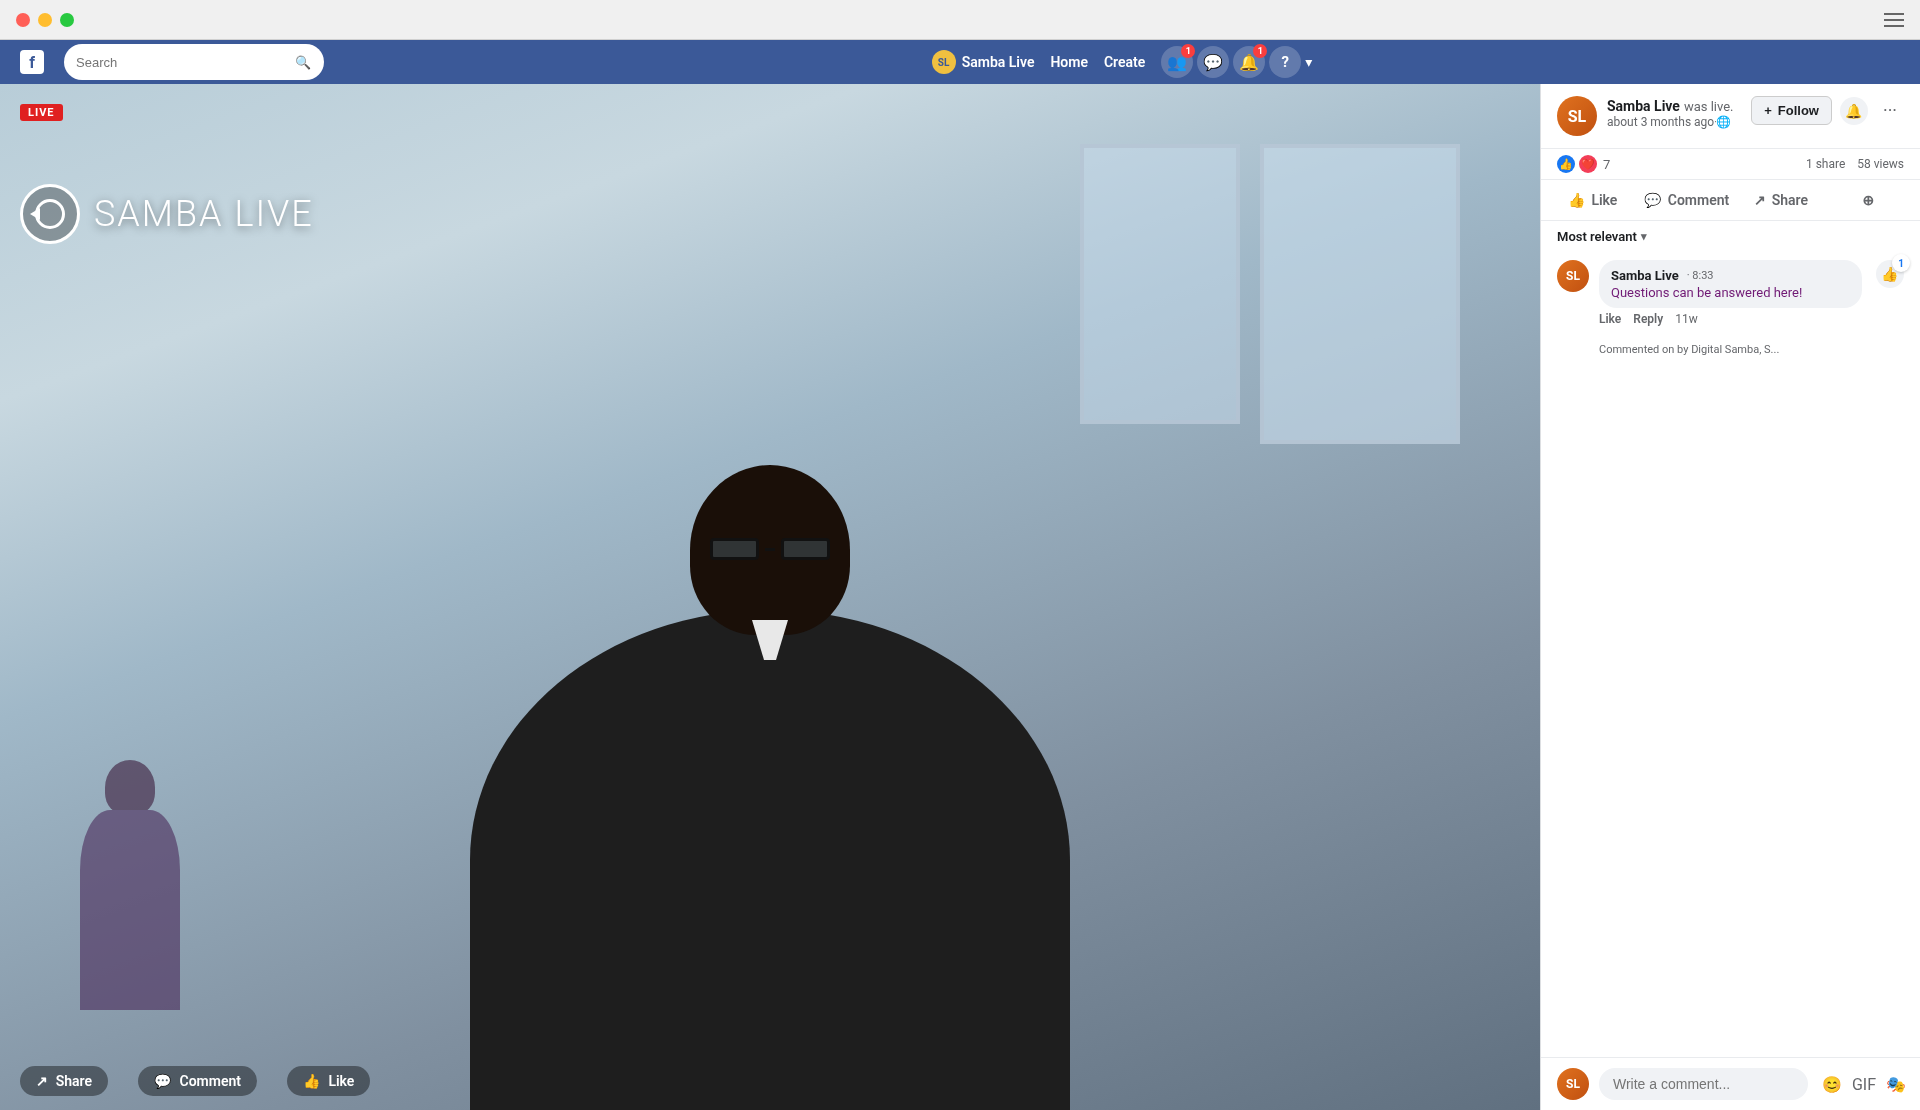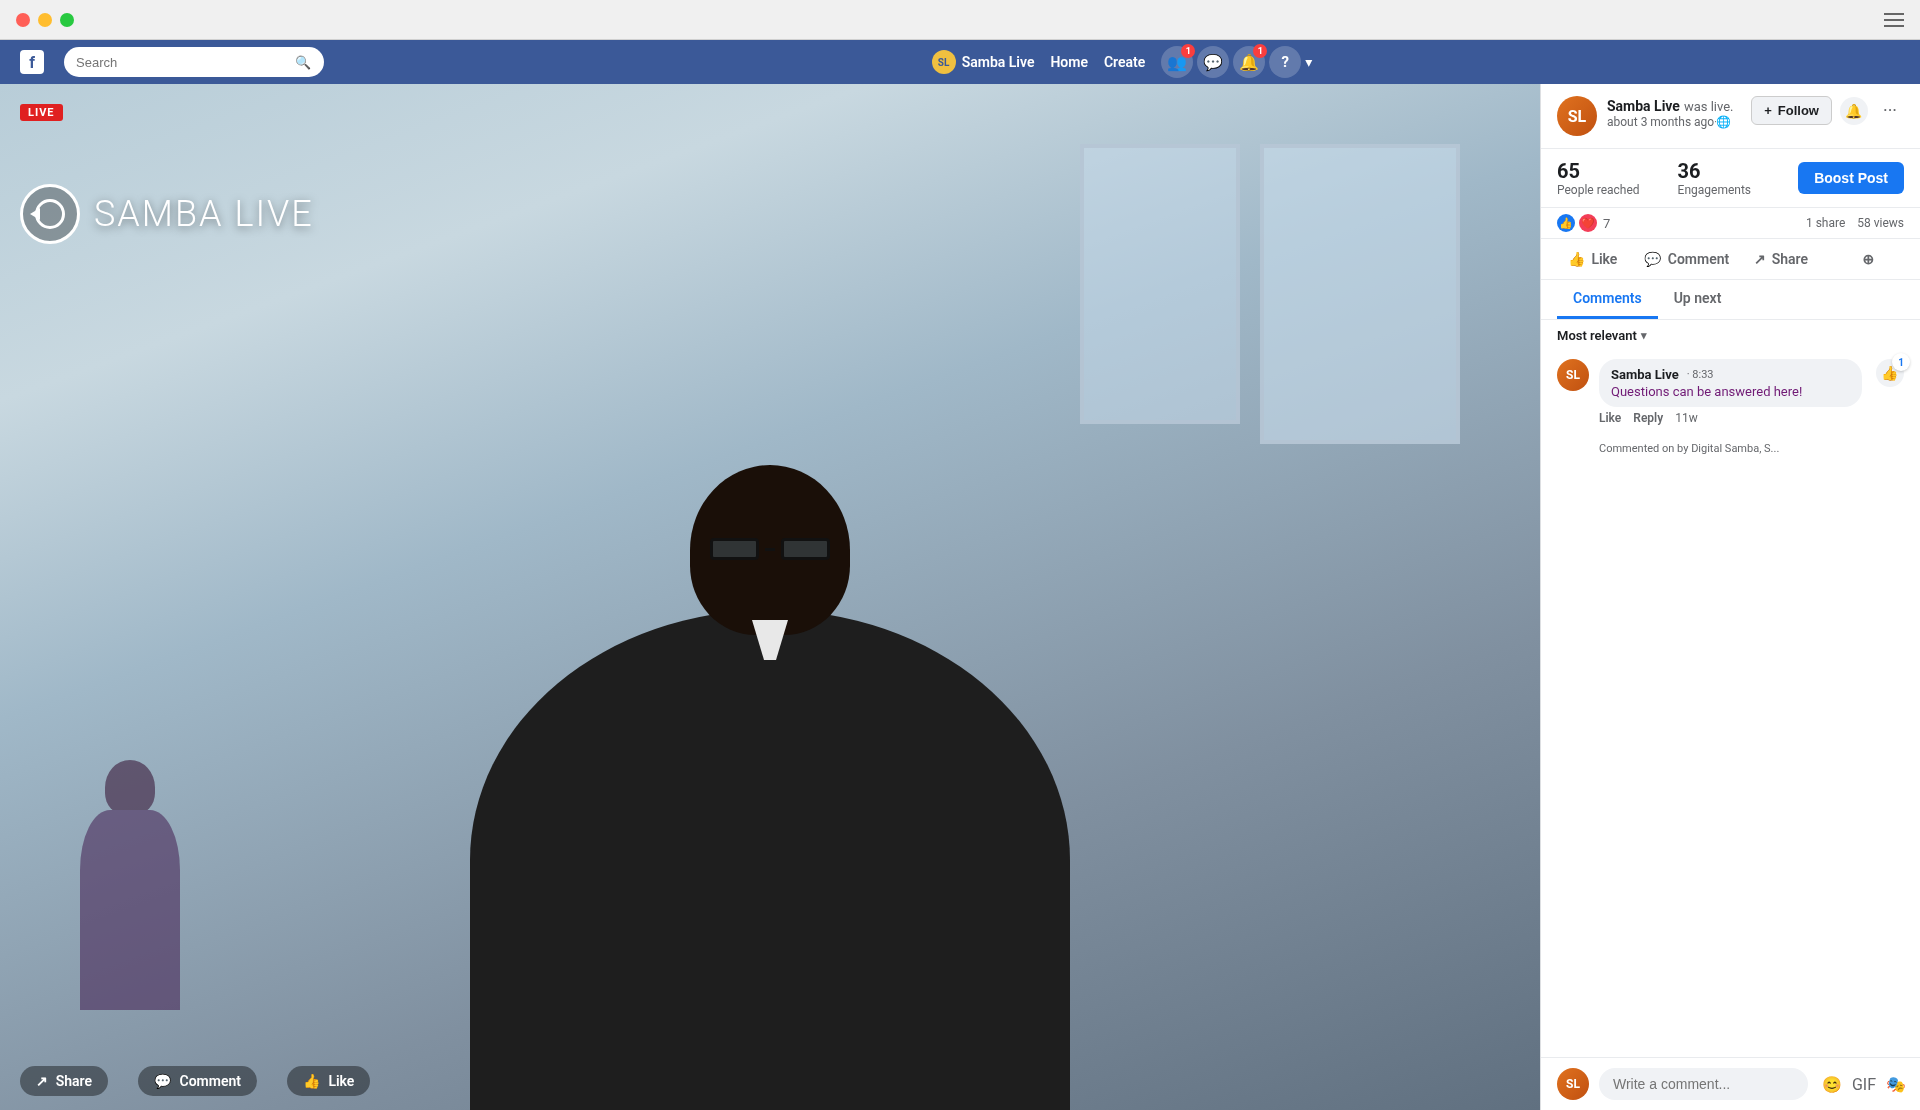--- a/index.html
+++ b/index.html
@@ -44,21 +44,21 @@
       border-radius: 4px;
       display: flex; align-items: center; justify-content: center;
       font-size: 16px; font-weight: bold; color: #3b5998;
       flex-shrink: 0;
     }
     .fb-search {
       display: flex; align-items: center;
       background: white;
       border-radius: 20px;
       padding: 0 12px;
-      height: 30px;
+      height: 36px;
       width: 260px;
     }
     .fb-search input {
       border: none; outline: none;
       font-size: 13px; color: #555;
       background: transparent;
       width: 100%;
     }
     .fb-search-icon { color: #8d949e; font-size: 13px; }
 
@@ -564,31 +564,20 @@
         <button class="follow-btn">
           <span>+</span>
           <span>Follow</span>
         </button>
         <div class="bell-icon">🔔</div>
         <div class="more-icon">···</div>
       </div>
     </div>
 
 
-    <div class="stats-row">
-      <div class="stat-item">
-        <div class="stat-number">65</div>
-        <div class="stat-label">People reached</div>
-      </div>
-      <div class="stat-item">
-        <div class="stat-number">36</div>
-        <div class="stat-label">Engagements</div>
-      </div>
-      <button class="boost-post-btn">Boost Post</button>
-    </div>
 
     <div class="reactions-row">
       <div class="reactions-left">
         <div class="reaction-icon reaction-like">👍</div>
         <div class="reaction-icon reaction-love">❤️</div>
         <span class="reaction-count">7</span>
       </div>
       <div class="reactions-right">
         <span>1 share</span>
         &nbsp;&nbsp;
@@ -607,24 +596,20 @@
       </div>
       <div class="action-btn">
         <span>↗</span>
         <span>Share</span>
       </div>
       <div class="action-btn">
         <span style="color:#65676b;">⊕</span>
       </div>
     </div>
 
-    <div class="comment-tabs">
-      <div class="comment-tab active">Comments</div>
-      <div class="comment-tab">Up next</div>
-    </div>
 
     <div class="most-relevant">
       <span>Most relevant</span>
       <span class="most-relevant-arrow">▾</span>
     </div>
 
     <div class="comments-area">
 
       <div class="comment-item">
         <div class="comment-avatar">SL</div>

